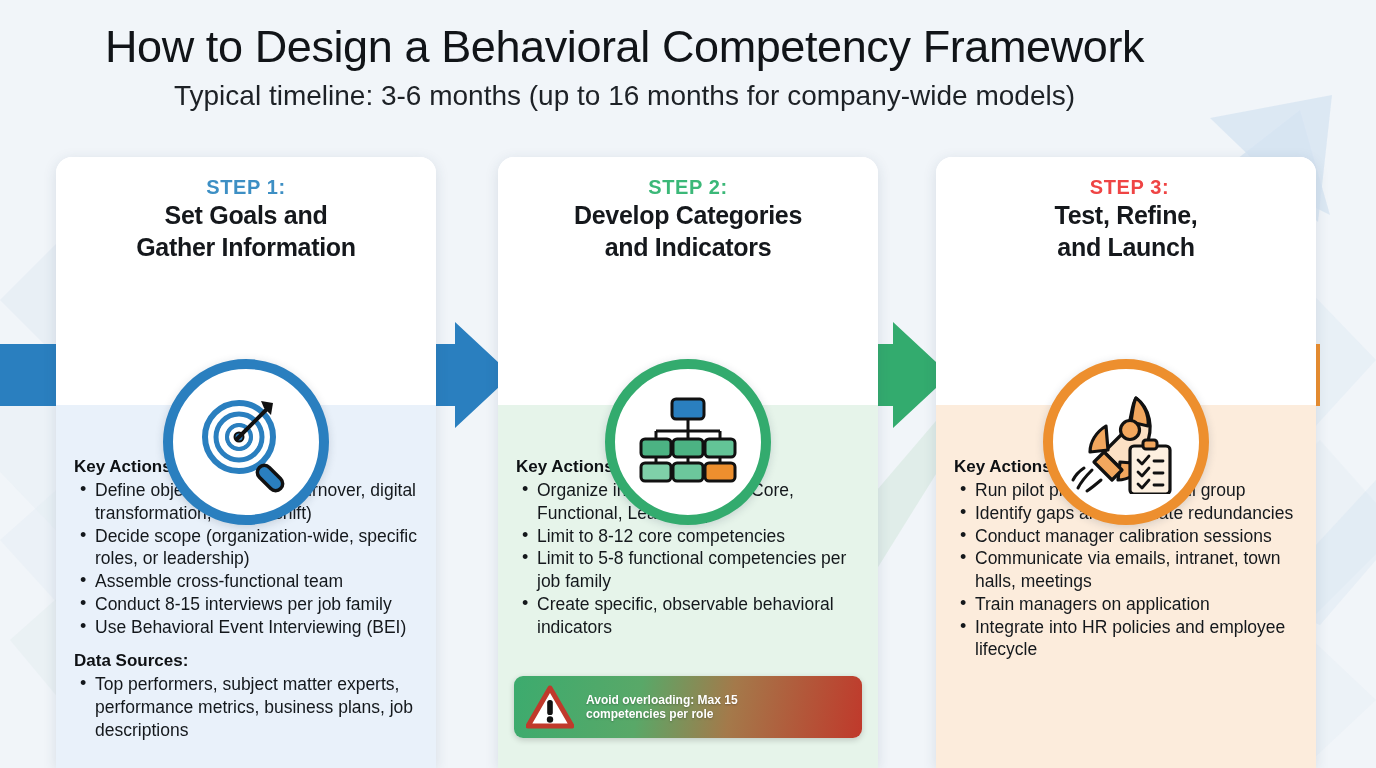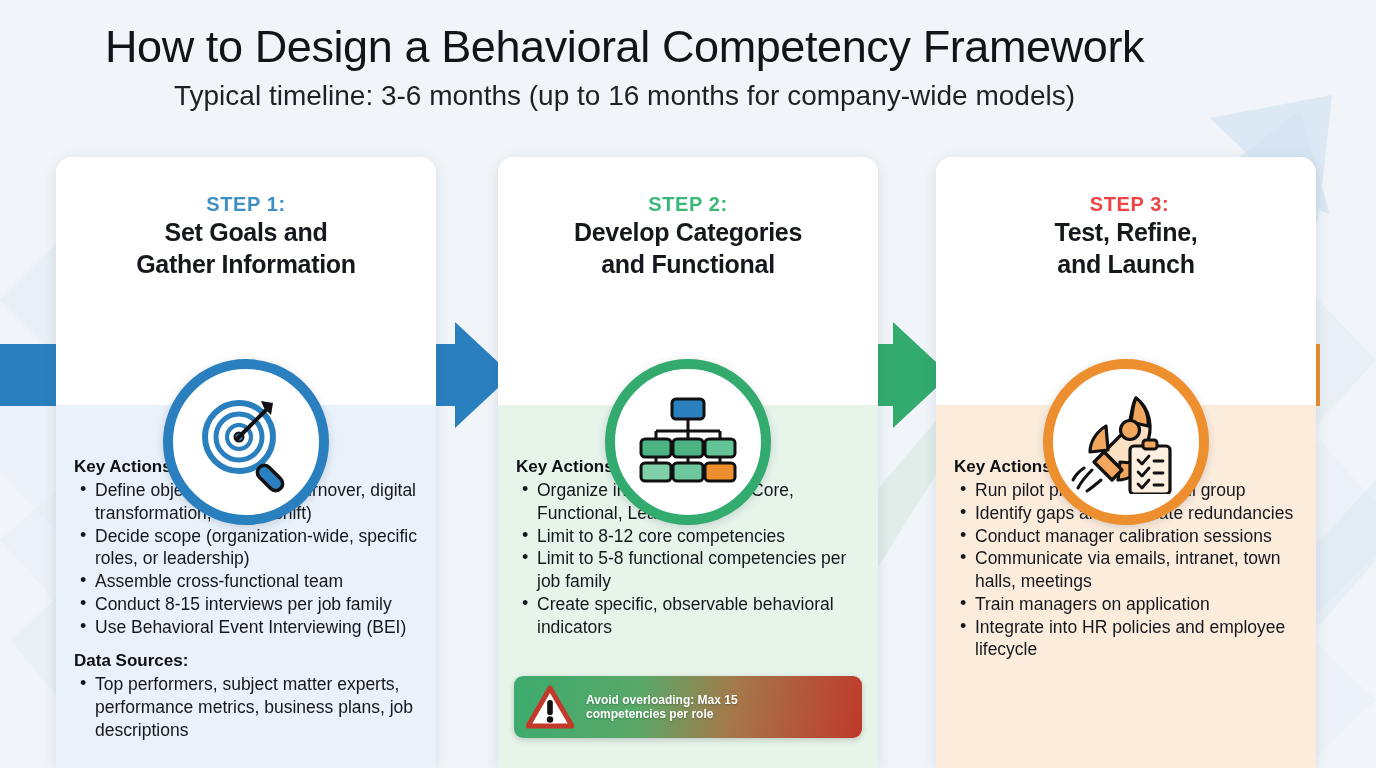--- a/index.html
+++ b/index.html
@@ -59,21 +59,21 @@
   }
   #card-1 { left: 56px; }
   #card-2 { left: 498px; }
   #card-3 { left: 936px; }
 
   .card-head {
     position: relative;
     height: 248px;
     background: #ffffff;
     text-align: center;
-    padding-top: 36px;
+    padding-top: 19px;
     z-index: 2;
   }
   .step-label {
     font-size: 20px;
     font-weight: bold;
     letter-spacing: 0.6px;
   }
   #card-1 .step-label { color: #3d8fc4; }
   #card-2 .step-label { color: #3bb878; }
   #card-3 .step-label { color: #ef4444; margin-left: 7px; }
@@ -254,21 +254,21 @@
       </g>
     </svg>
   </div>
 </div>
 
 <div class="card" id="card-2">
   <div class="card-head">
     <div class="step-label">STEP 2:</div>
     <div class="step-title">
       <span>Develop Categories</span><br>
-      <span>and Functional</span>
+      <span>and Indicators</span>
     </div>
   </div>
   <div class="card-body">
     <div class="section-head">Key Actions:</div>
     <ul class="actions">
       <li>Organize into 3 categories: Core, Functional, Leadership</li>
       <li>Limit to 8-12 core competencies</li>
       <li>Limit to 5-8 functional competencies per job family</li>
       <li>Create specific, observable behavioral indicators</li>
     </ul>

